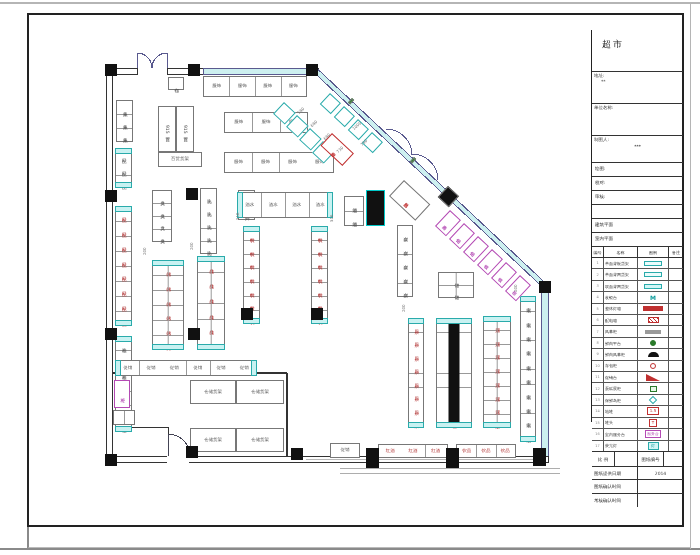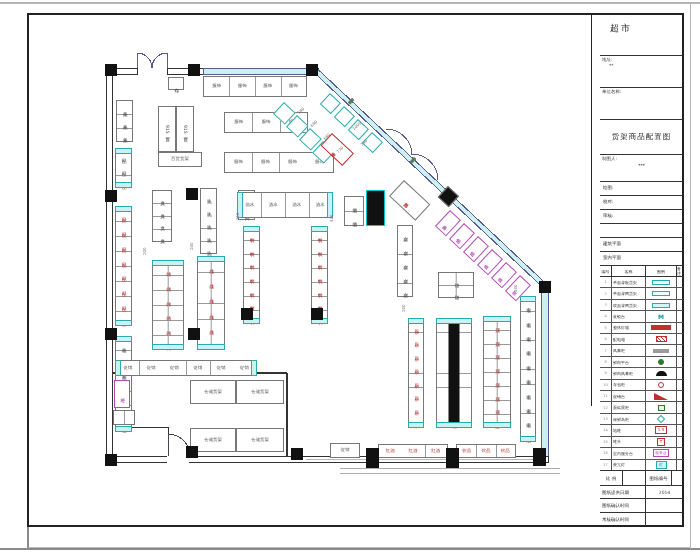--- a/index.html
+++ b/index.html
@@ -12,22 +12,22 @@
   .shelf{position:absolute;border:0.6px solid #777;background:#fff;display:flex;
          align-items:center;justify-content:space-around;overflow:visible;}
   .shelf.v{flex-direction:column;}
   .lbl{font-size:4.5px;line-height:1.05;color:#555;text-align:center;pointer-events:none;}
   .v .lbl{writing-mode:vertical-rl;}
   .cap{position:absolute;background:#c9f2f2;border:0.6px solid #2aabab;}
   .mid{position:absolute;top:-0.5px;bottom:-0.5px;left:50%;transform:translateX(-50%);}
   .col{position:absolute;background:#111;}
   .ptext{position:absolute;font-size:4px;color:#777;line-height:1;white-space:nowrap;}
   
-  #tblock{position:absolute;left:591px;top:14px;width:92px;height:392px;
-          border-left:1.2px solid #222;font-size:4.5px;padding-left:8px;}
+  #tblock{position:absolute;left:591px;top:30px;width:92px;height:392px;
+          border-left:1.2px solid #222;font-size:4.5px;}
   .tb-row{border-bottom:1px solid #333;position:relative;overflow:hidden;}
   .tb-store{height:42px;font-size:9px;padding:8px 0 0 10px;letter-spacing:2px;}
   .tb-addr{height:32px;padding:2px 3px;}
   .tb-org{height:32px;padding:2px 3px;}
   .tb-title{height:35px;display:flex;align-items:center;justify-content:center;
             font-size:7.5px;letter-spacing:1px;}
   .tb-draft{height:27px;padding:2px 3px;}
   .tb-draft .val{display:block;text-align:center;margin-top:6px;}
   .tb-small{height:14px;padding:3px 3px;}
   .lg-head{height:11px;display:flex;font-size:4px;border-bottom:1px solid #333;}
@@ -420,21 +420,20 @@
   <div id="tblock">
     <div class="tb-row tb-store">超市</div>
     <div class="tb-row tb-addr">
       <span class="flab">地址:</span><br>
       <span class="fval" style="margin-left:6px">**</span>
     </div>
     <div class="tb-row tb-org">
       <span class="flab">单位名称:</span>
       <span class="fval"></span>
     </div>
-    <div class="tb-row tb-title">货架商品配置图</div>
     <div class="tb-row tb-draft">
       <span class="flab">制图人:</span>
       <span class="val">***</span>
     </div>
     <div class="tb-row tb-small">绘图:</div>
     <div class="tb-row tb-small">校对:</div>
     <div class="tb-row tb-small">审核:</div>
     <div class="tb-row tb-small"></div>
     <div class="tb-row tb-small">建筑平面</div>
     <div class="tb-row tb-small">室内平面</div>

